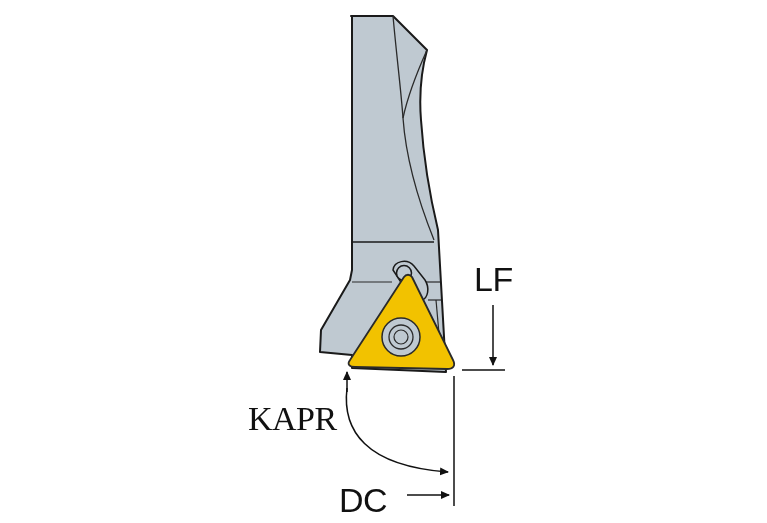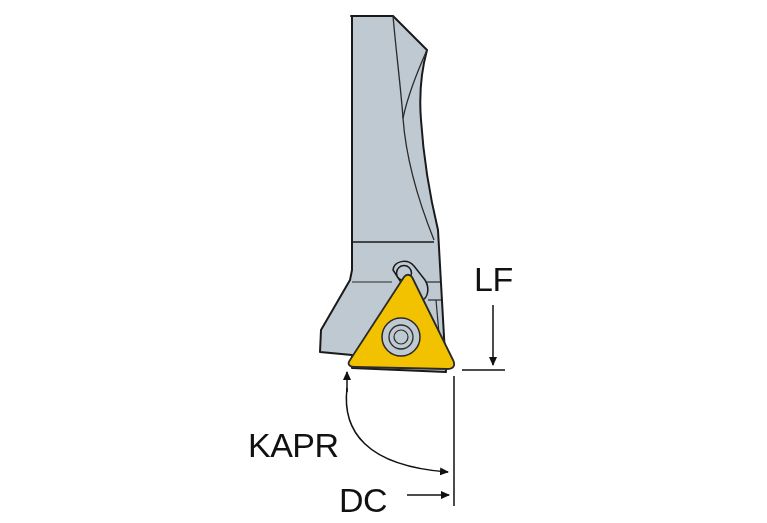--- a/index.html
+++ b/index.html
@@ -8,21 +8,21 @@
     .label {
       position: absolute;
       font-family: "Liberation Sans", "DejaVu Sans", sans-serif;
       color: #111111;
       font-size: 34px;
       line-height: 1;
       letter-spacing: -0.5px;
       white-space: nowrap;
     }
     #lbl-lf { left: 474px; top: 262px; }
-    #lbl-kapr { left: 248px; top: 428px; }
+    #lbl-kapr { left: 248px; top: 402px; font-family: Liberation Serif, serif; }
     #lbl-dc { left: 339px; top: 483px; }
   </style>
 </head>
 <body>
 
 <svg id="canvas" viewBox="0 0 767 523" xmlns="http://www.w3.org/2000/svg">
   <defs>
     <marker id="arrowhead" markerWidth="10" markerHeight="10" refX="8" refY="5" orient="auto" markerUnits="userSpaceOnUse">
       <path d="M0,1 L9,5 L0,9 Z" fill="#111"></path>
     </marker>

